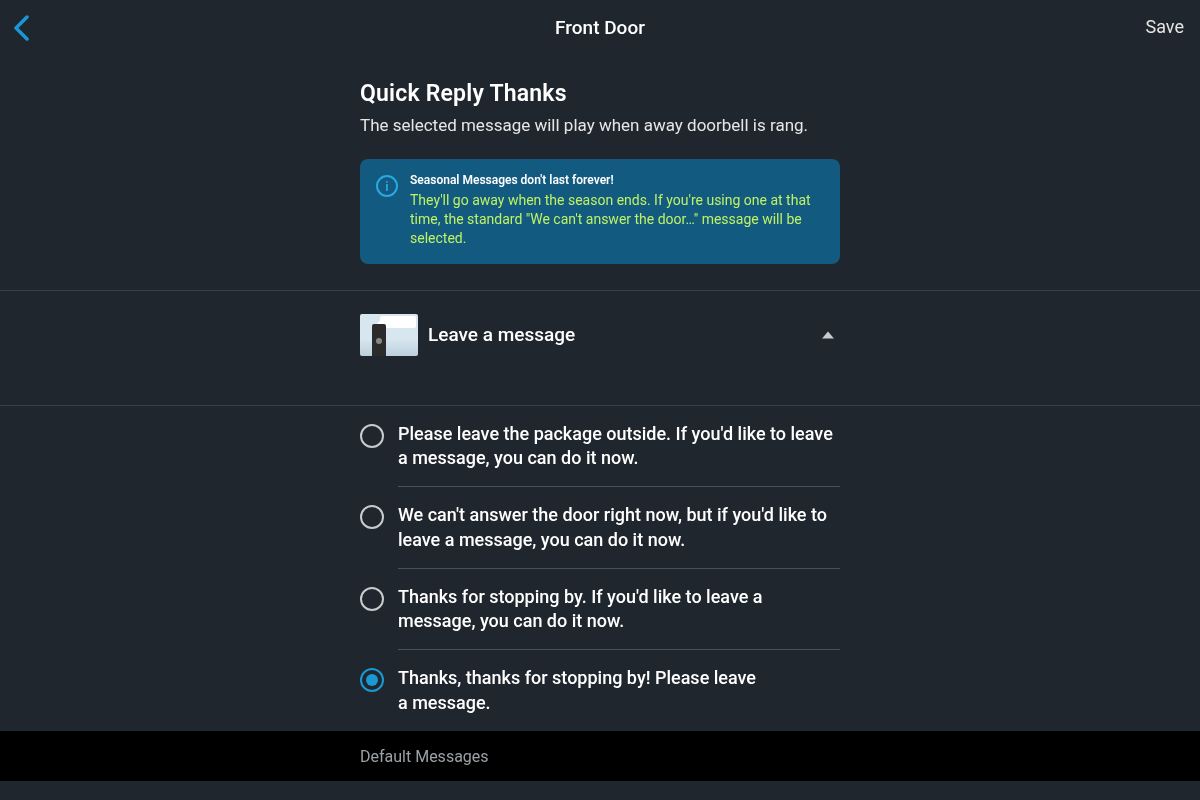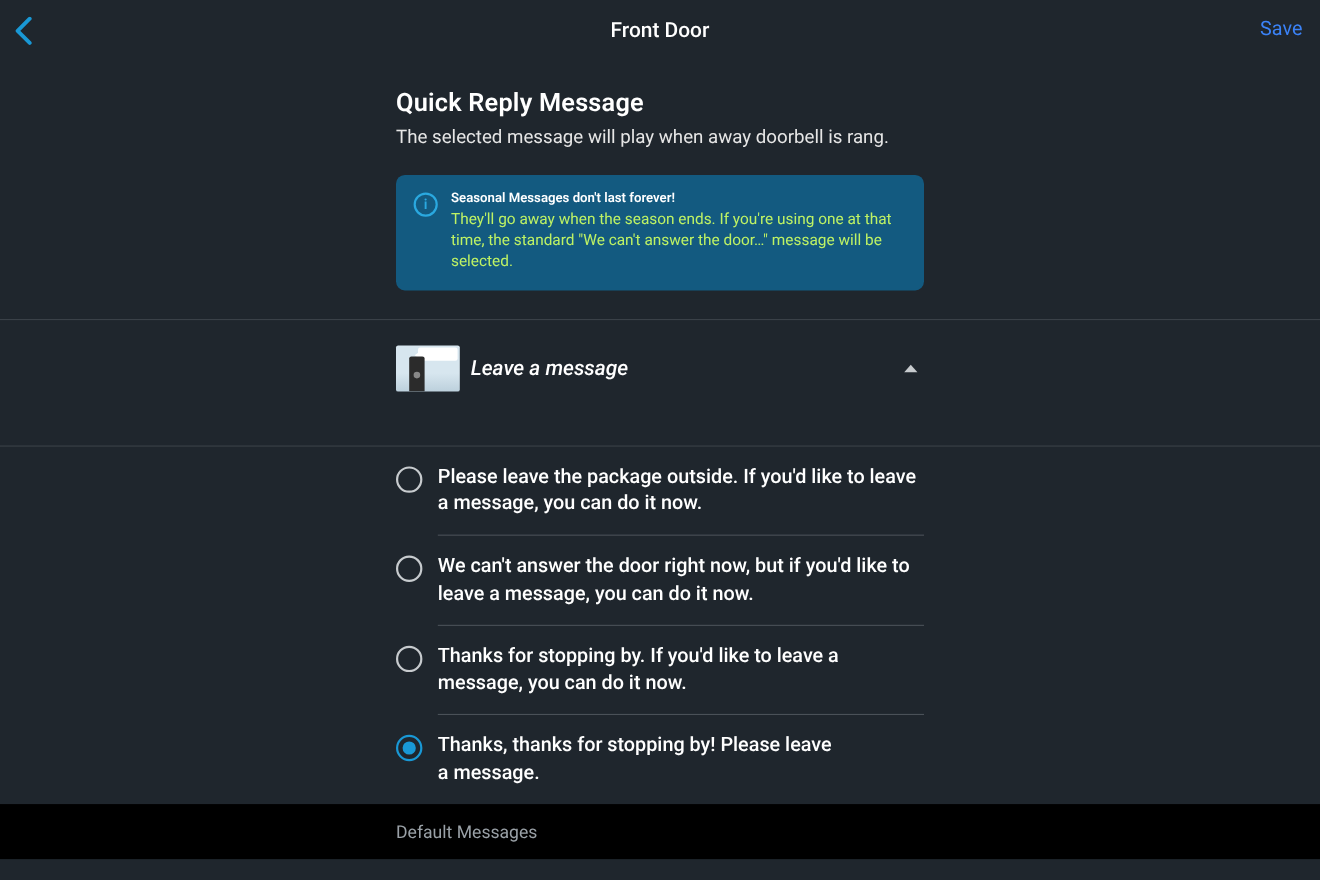--- a/index.html
+++ b/index.html
@@ -24,21 +24,21 @@
     height: 28px;
     display: flex;
     align-items: center;
     justify-content: center;
     cursor: pointer;
   }
   .save-btn {
     position: absolute;
     right: 16px;
     top: 16px;
-    color: #3b82f6;
+    color: #e5e5e5;
     font-size: 18px;
     cursor: pointer;
   }
   .header-title {
     font-size: 19px;
     font-weight: 500;
     color: #fff;
   }
   .content {
     width: 480px;
@@ -93,21 +93,20 @@
   }
 
   .category-row {
     height: 88px;
     display: flex;
     align-items: center;
     width: 480px;
     margin: 0 auto;
     position: relative;
     cursor: pointer;
-    font-style: italic;
   }
   .thumb {
     width: 58px;
     height: 42px;
     background: linear-gradient(180deg,#d7e6ef 0%, #d7e6ef 60%, #bcd0dc 100%);
     border-radius: 2px;
     margin-right: 10px;
     position: relative;
     overflow: hidden;
   }
@@ -207,21 +206,21 @@
   <div class="back-btn">
     <svg width="18" height="26" viewBox="0 0 18 26">
       <polyline points="14,2 3,13 14,24" fill="none" stroke="#1998d5" stroke-width="3.5" stroke-linecap="round" stroke-linejoin="round"></polyline>
     </svg>
   </div>
   <div class="header-title">Front Door</div>
   <div class="save-btn">Save</div>
 </div>
 
 <div class="content">
-  <div class="section-title">Quick Reply Message</div>
+  <div class="section-title">Quick Reply Thanks</div>
   <div class="section-sub">The selected message will play when away doorbell is rang.</div>
 
   <div class="info-banner">
     <div class="info-icon">i</div>
     <div class="info-text">
       <div class="info-title">Seasonal Messages don't last forever!</div>
       <div class="info-body">They'll go away when the season ends. If you're using one at that time, the standard "We can't answer the door…" message will be selected.</div>
     </div>
   </div>
 </div>

